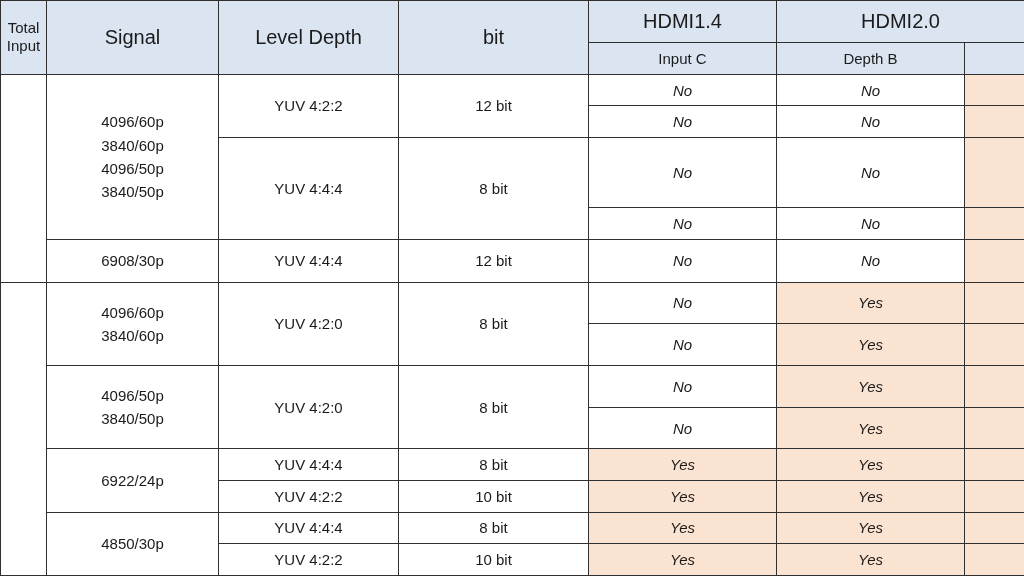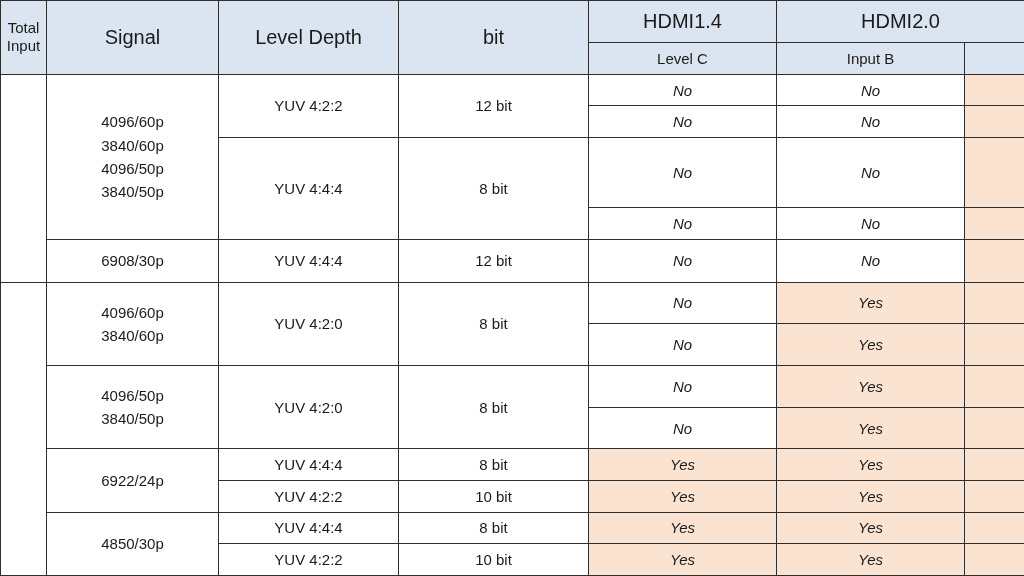--- a/index.html
+++ b/index.html
@@ -109,22 +109,22 @@
       <td class="hdr vcol" rowspan="2"><span style="white-space:pre-line">Total
 Input</span></td>
       <td class="hdr" rowspan="2">Signal</td>
       <td class="hdr" rowspan="2">Level Depth</td>
       <td class="hdr" rowspan="2">bit</td>
       <td class="hdr">HDMI1.4</td>
       <td class="hdr" colspan="2">HDMI2.0</td>
     </tr>
 
     <tr>
-      <td class="hdr-sub">Level C</td>
-      <td class="hdr-sub">Input B</td>
+      <td class="hdr-sub">Input C</td>
+      <td class="hdr-sub">Depth B</td>
       <td class="hdr-sub"></td>
     </tr>
 
     <tr>
       <td class="vcol" rowspan="5"></td>
       <td class="signal" rowspan="4"><span style="white-space:pre-line">4096/60p
 3840/60p
 4096/50p
 3840/50p</span></td>
       <td class="depth" rowspan="2">YUV 4:2:2</td>

